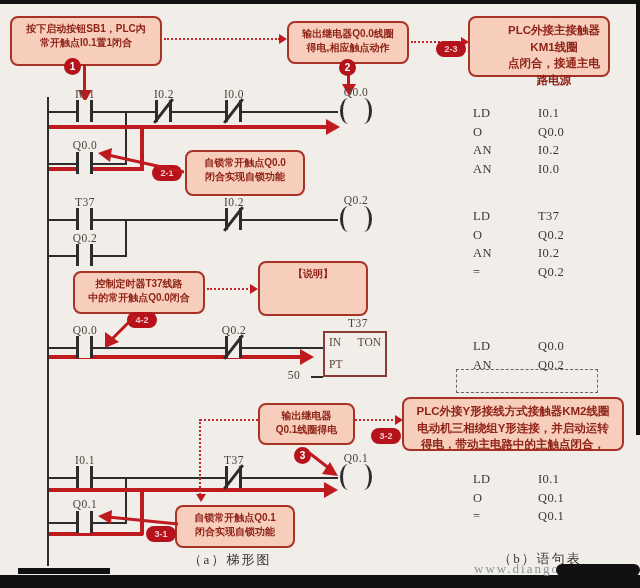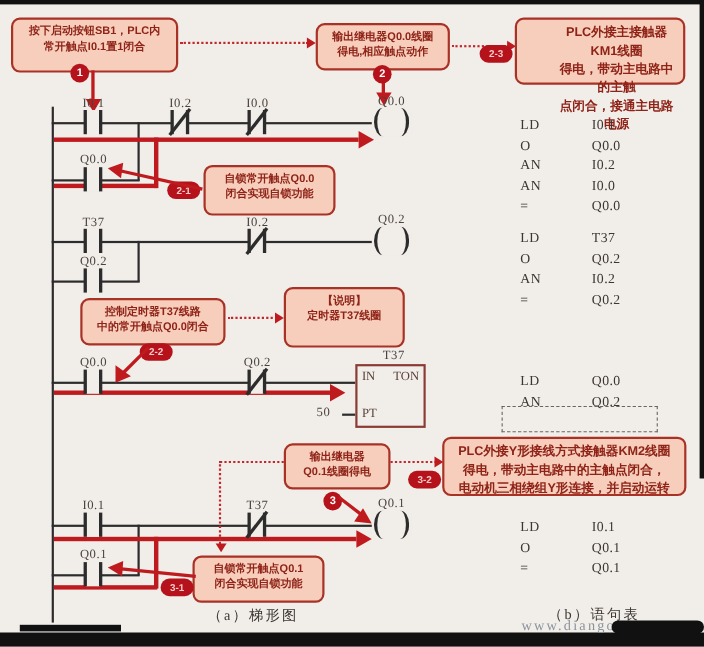--- a/index.html
+++ b/index.html
@@ -80,23 +80,22 @@
   <div class="tri-rs" style="left:279px;top:34px;"></div>
 
   <div class="callout" style="left:287px;top:21px;width:122px;height:43px;">
     <div>输出继电器Q0.0线圈</div>
     <div>得电,相应触点动作</div>
   </div>
   <div class="doth" style="left:411px;top:41px;width:52px;"></div>
   <div class="tri-rs" style="left:461px;top:37px;"></div>
   <div class="badge-o" style="left:436px;top:41px;">2-3</div>
 
-  <div class="callout small" style="left:468px;top:16px;width:155px;height:61px;padding-left:34px;">
+  <div class="callout small" style="left:468px;top:16px;width:142px;height:61px;padding-left:34px;">
     <div>PLC外接主接触器KM1线圈</div>
-    <div>得电，带动主电路中的主触</div>
     <div>点闭合，接通主电路电源</div>
   </div>
 
   <div class="rthin" style="left:83px;top:64px;height:28px;"></div>
   <div class="tri-d" style="left:78px;top:90px;"></div>
   <div class="badge-c" style="left:64px;top:58px;">1</div>
 
   <div class="rthin" style="left:347px;top:62px;height:24px;"></div>
   <div class="tri-d" style="left:342px;top:84px;"></div>
   <div class="badge-c" style="left:339px;top:59px;">2</div>
@@ -197,63 +196,62 @@
   <div class="lbl" style="left:63px;top:232px;">Q0.2</div>
 
   <div class="callout" style="left:73px;top:271px;width:132px;height:43px;">
     <div>控制定时器T37线路</div>
     <div>中的常开触点Q0.0闭合</div>
   </div>
   <div class="doth" style="left:207px;top:288px;width:45px;"></div>
   <div class="tri-rs" style="left:250px;top:284px;"></div>
   <div class="callout" style="left:258px;top:261px;width:110px;height:55px;">
     <div>【说明】</div>
-    <div>定时器T37线圈</div>
-  </div>
-  <div class="badge-o" style="left:127px;top:312px;">2-2</div>
+  </div>
+  <div class="badge-o" style="left:127px;top:312px;">4-2</div>
   <svg class="arrow" style="left:95px;top:310px;" width="50" height="44">
     <line x1="40" y1="6" x2="16" y2="30" stroke="#bf1a1e" stroke-width="3"></line>
     <polygon points="10,38 10,22 24,32" fill="#bf1a1e"></polygon>
   </svg>
 
   <div class="contact" style="left:76px;top:336px;">
       <div class="mask"></div>
       <div class="bl"></div>
       <div class="br"></div>
     </div>
   <div class="contact" style="left:225px;top:336px;">
       <div class="mask"></div>
       <div class="bl"></div>
       <div class="br"></div>
       <div class="slash"></div>
     </div>
   <div class="lbl" style="left:63px;top:324px;">Q0.0</div>
   <div class="lbl" style="left:212px;top:324px;">Q0.2</div>
-  <div class="tonbox" style="left:323px;top:331px;width:64px;height:58px;">
+  <div class="tonbox" style="left:323px;top:331px;width:64px;height:46px;">
     <span class="abs" style="left:4px;top:3px;">IN</span>
     <span class="abs" style="right:4px;top:3px;">TON</span>
     <span class="abs" style="left:4px;bottom:5px;">PT</span>
   </div>
   <div class="lbl" style="left:336px;top:317px;">T37</div>
   <div class="lbl" style="left:280px;top:369px;width:28px;">50</div>
 
   <div class="callout" style="left:258px;top:403px;width:97px;height:42px;">
     <div>输出继电器</div>
     <div>Q0.1线圈得电</div>
   </div>
   <div class="doth" style="left:200px;top:419px;width:58px;"></div>
   <div class="dotv" style="left:199px;top:419px;height:76px;"></div>
   <div class="tri-ds" style="left:196px;top:494px;"></div>
   <div class="doth" style="left:355px;top:419px;width:42px;"></div>
   <div class="tri-rs" style="left:395px;top:415px;"></div>
   <div class="badge-o" style="left:371px;top:428px;">3-2</div>
   <div class="callout small" style="left:402px;top:397px;width:222px;height:54px;">
     <div>PLC外接Y形接线方式接触器KM2线圈</div>
+    <div>电动机三相绕组Y形连接，并启动运转</div>
     <div>得电，带动主电路中的主触点闭合，</div>
-    <div>电动机三相绕组Y形连接，并启动运转</div>
   </div>
   <div class="badge-c" style="left:294px;top:447px;">3</div>
   <svg class="arrow" style="left:300px;top:445px;" width="44" height="36">
     <line x1="8" y1="7" x2="30" y2="24" stroke="#bf1a1e" stroke-width="3"></line>
     <polygon points="38,31 22,29 30,17" fill="#bf1a1e"></polygon>
   </svg>
 
   <div class="contact" style="left:76px;top:466px;">
       <div class="mask"></div>
       <div class="bl"></div>
@@ -288,21 +286,20 @@
   <svg class="arrow" style="left:94px;top:508px;" width="88" height="24">
     <line x1="84" y1="16" x2="14" y2="9" stroke="#bf1a1e" stroke-width="3"></line>
     <polygon points="4,8 18,2 17,16" fill="#bf1a1e"></polygon>
   </svg>
 
   <div class="stblock" style="left:473px;top:104px;">
     <div class="srow"><span class="op">LD</span><span class="val">I0.1</span></div>
     <div class="srow"><span class="op">O</span><span class="val">Q0.0</span></div>
     <div class="srow"><span class="op">AN</span><span class="val">I0.2</span></div>
     <div class="srow"><span class="op">AN</span><span class="val">I0.0</span></div>
-    <div class="srow"><span class="op">=</span><span class="val">Q0.0</span></div>
   </div>
   <div class="stblock" style="left:473px;top:207px;">
     <div class="srow"><span class="op">LD</span><span class="val">T37</span></div>
     <div class="srow"><span class="op">O</span><span class="val">Q0.2</span></div>
     <div class="srow"><span class="op">AN</span><span class="val">I0.2</span></div>
     <div class="srow"><span class="op">=</span><span class="val">Q0.2</span></div>
   </div>
   <div class="stblock" style="left:473px;top:337px;">
     <div class="srow"><span class="op">LD</span><span class="val">Q0.0</span></div>
     <div class="srow"><span class="op">AN</span><span class="val">Q0.2</span></div>

